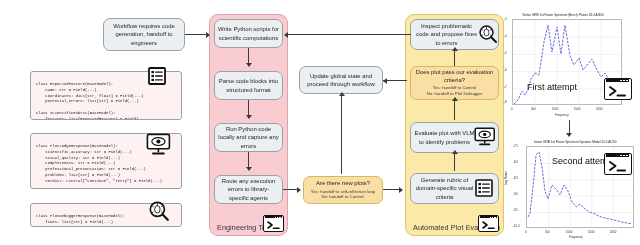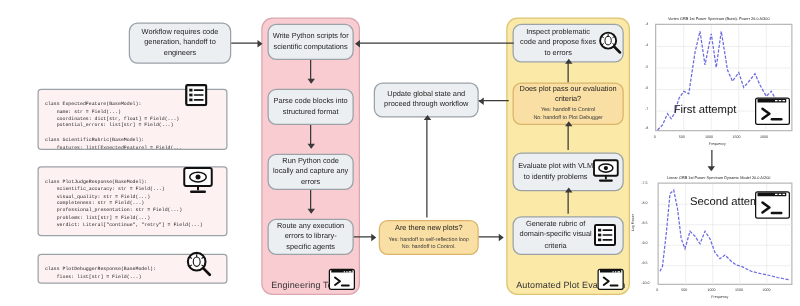--- a/index.html
+++ b/index.html
@@ -249,21 +249,21 @@
   <g stroke="#111" stroke-width="0.8">
     <ellipse cx="8.5" cy="8.5" rx="2.5" ry="3.4" fill="none"></ellipse>
     <line x1="5" y1="6.2" x2="3.2" y2="5"></line>
       <line x1="5" y1="10.8" x2="3.2" y2="12"></line>
     <line x1="12" y1="6.2" x2="13.8" y2="5"></line>
       <line x1="12" y1="10.8" x2="13.8" y2="12"></line>
     <line x1="8.5" y1="5.1" x2="8.5" y2="3"></line>
   </g>
 </svg>
 
-<div class="abs" style="left:512px;top:12px;width:126px;height:108px;">
+<div class="abs" style="left:500px;top:12px;width:126px;height:108px;">
   <div class="plot-title">Vortex GRB 1st Power Spectrum (Burst): Power 26.0 A/300</div>
   <div class="abs plot" style="left:12px;top:7px;width:110px;height:86px;">
     <svg width="110" height="86" viewBox="0 0 110 86">
       <g stroke="#e3e3e3" stroke-width="0.5">
         <line x1="22" y1="0" x2="22" y2="86"></line>
           <line x1="44" y1="0" x2="44" y2="86"></line>
         <line x1="66" y1="0" x2="66" y2="86"></line>
           <line x1="88" y1="0" x2="88" y2="86"></line>
         <line x1="0" y1="17.2" x2="110" y2="17.2"></line>
           <line x1="0" y1="34.4" x2="110" y2="34.4"></line>

